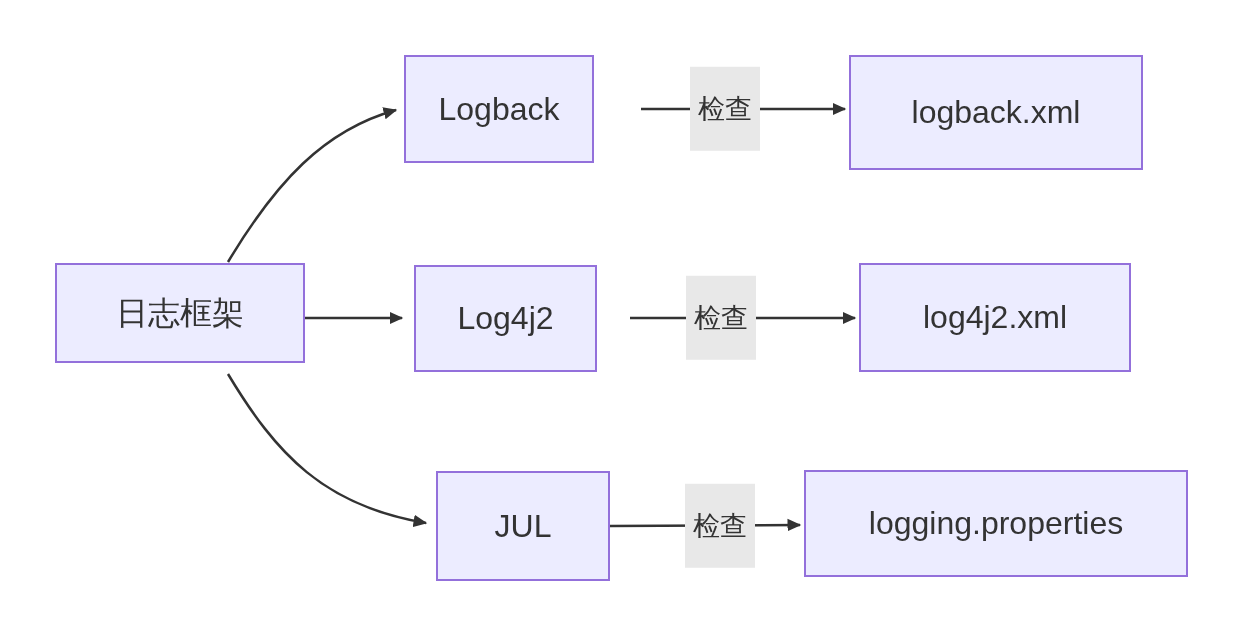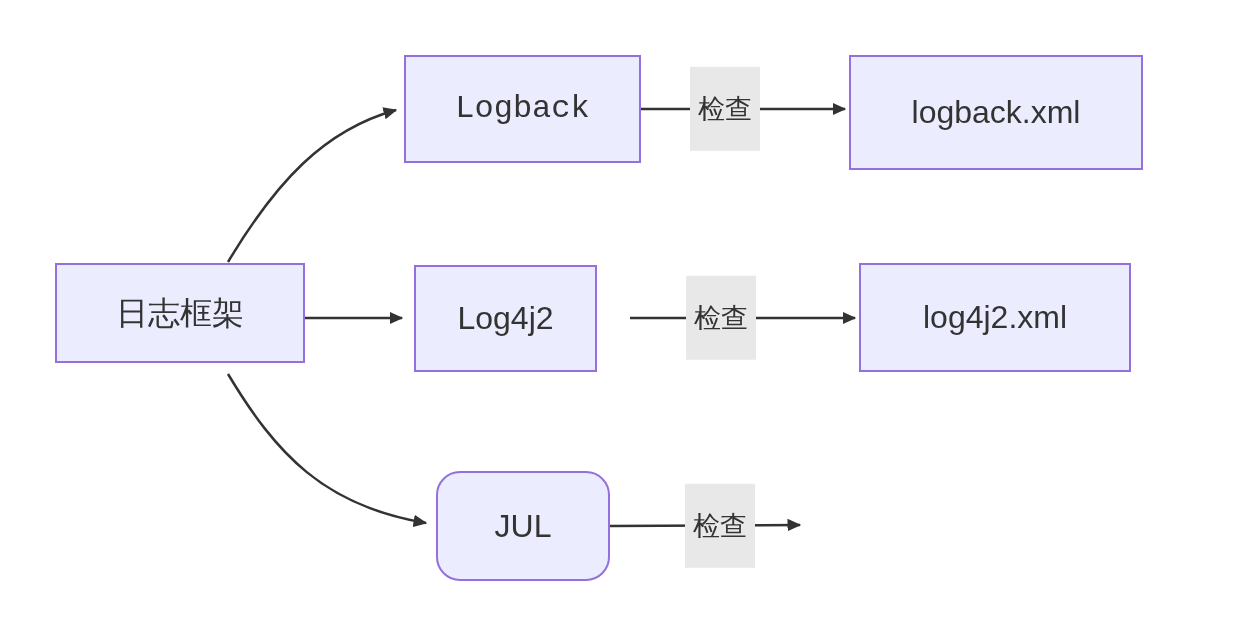--- a/index.html
+++ b/index.html
@@ -73,40 +73,43 @@
     <path class="edge" d="M 228 374 C 276 454, 324 506, 426 523" marker-end="url(#arrowhead)"></path>
     <path class="edge" d="M 641 109 L 845 109" marker-end="url(#arrowhead)"></path>
     <path class="edge" d="M 630 318 L 855 318" marker-end="url(#arrowhead)"></path>
     <path class="edge" d="M 610 526 L 800 525" marker-end="url(#arrowhead)"></path>
   </svg>
 
   <div class="node" style="left:55px; top:263px; width:250px; height:100px;">
     <span>日志框架</span>
   </div>
 
-  <div class="node" style="left:404px; top:55px; width:237px; height:108px;font-family:Liberation Mono, monospace;">
+  <div class="node" style="left:404px; top:55px; width:190px; height:108px;">
     <span>Logback</span>
   </div>
 
   <div class="node" style="left:849px; top:55px; width:294px; height:115px;">
     <span>logback.xml</span>
   </div>
 
   <div class="node" style="left:414px; top:265px; width:183px; height:107px;">
     <span>Log4j2</span>
   </div>
 
   <div class="node" style="left:859px; top:263px; width:272px; height:109px;">
     <span>log4j2.xml</span>
   </div>
 
-  <div class="node" style="left:436px; top:471px; width:174px; height:110px;border-radius:24px;">
+  <div class="node" style="left:436px; top:471px; width:174px; height:110px;">
     <span>JUL</span>
   </div>
 
+  <div class="node" style="left:804px; top:470px; width:384px; height:107px;">
+    <span>logging.properties</span>
+  </div>
 
   <div class="edge-label" style="left:725px; top:109px;">检查</div>
 
   <div class="edge-label" style="left:721px; top:318px;">检查</div>
 
   <div class="edge-label" style="left:720px; top:526px;">检查</div>
 
 </div>
 
 </body></html>

